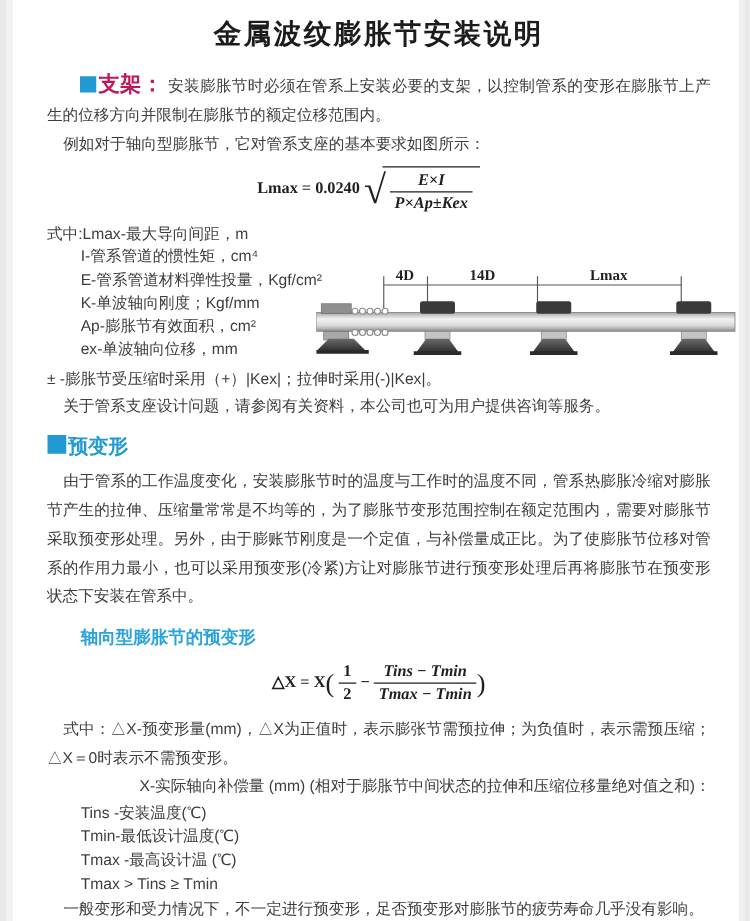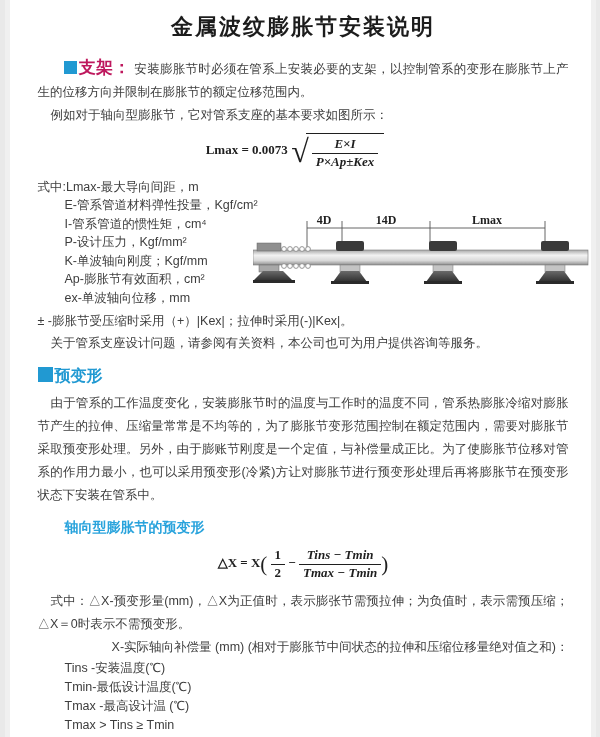--- a/index.html
+++ b/index.html
@@ -73,33 +73,32 @@
 <div class="page">
   <div class="inner">
 
     <h1 class="title">金属波纹膨胀节安装说明</h1>
 
     <p class="p-first"><span class="sec-inline"><span class="sq"></span><span>支架：</span></span> <span>安装膨胀节时必须在管系上安装必要的支架，以控制管系的变形在膨胀节上产生的位移方向并限制在膨胀节的额定位移范围内。</span></p>
 
     <p class="indent1">例如对于轴向型膨胀节，它对管系支座的基本要求如图所示：</p>
 
     <div class="formula f1">
-      <span>Lmax = 0.0073</span>
+      <span>Lmax = 0.0240</span>
       <span class="sqrt">
           <span class="rad">√</span>
           <span class="under"><span class="frac"><span class="num it">E×I</span><span class="den it">P×Ap±Kex</span></span></span>
         </span>
     </div>
 
     <div class="defs-wrap">
       <div class="defs">
         <p>式中:Lmax-最大导向间距，m</p>
+        <p class="d-sub">I-管系管道的惯性矩，cm⁴</p>
         <p class="d-sub">E-管系管道材料弹性投量，Kgf/cm²</p>
-        <p class="d-sub">I-管系管道的惯性矩，cm⁴</p>
-        <p class="d-sub">P-设计压力，Kgf/mm²</p>
         <p class="d-sub">K-单波轴向刚度；Kgf/mm</p>
         <p class="d-sub">Ap-膨胀节有效面积，cm²</p>
         <p class="d-sub">ex-单波轴向位移，mm</p>
       </div>
 
       <svg class="diagram" viewBox="0 0 357 96" xmlns="http://www.w3.org/2000/svg">
         <defs>
           <linearGradient id="pipeGrad" x1="0" y1="0" x2="0" y2="1">
             <stop offset="0" stop-color="#a9a9a9"></stop>
             <stop offset="0.35" stop-color="#f2f2f2"></stop>

